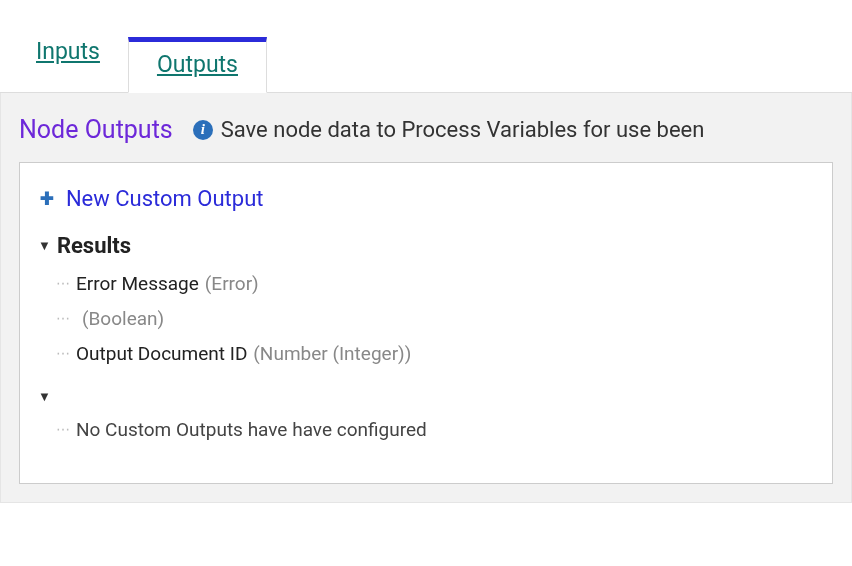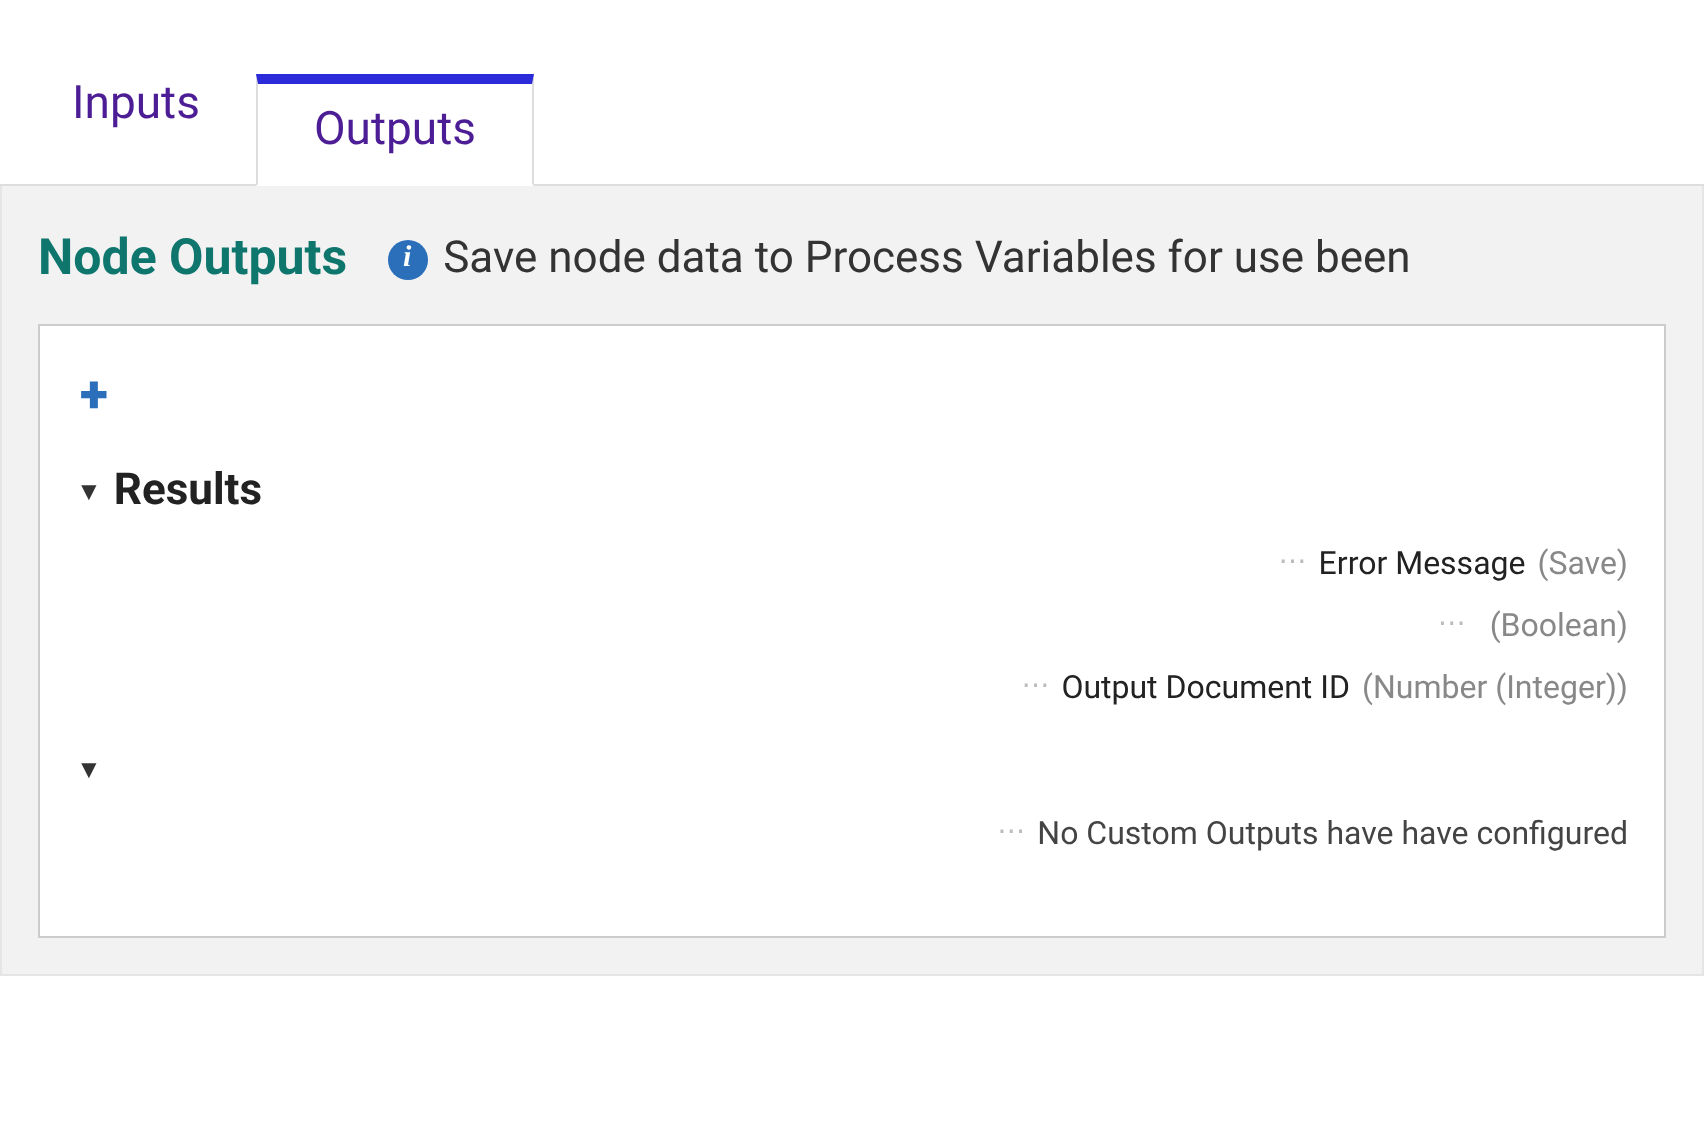--- a/index.html
+++ b/index.html
@@ -18,23 +18,24 @@
     }
     .tabs {
       display: flex;
       border-bottom: 1px solid #ddd;
       padding-left: 8px;
       padding-top: 24px;
     }
     .tab {
       padding: 14px 28px;
       cursor: pointer;
-      color: #4c1d95;
+      color: #0f766e;
       font-size: 23px;
       position: relative;
+      text-decoration: underline;
     }
     .tab.active {
       border-top: 5px solid #2b2bd9;
       border-left: 1px solid #ddd;
       border-right: 1px solid #ddd;
       border-bottom: 1px solid #fff;
       margin-bottom: -1px;
       padding-top: 9px;
       margin-top: 13px;
     }
@@ -45,23 +46,23 @@
       margin-top: 0;
       padding: 0;
     }
     .panel-header {
       display: flex;
       align-items: center;
       padding: 22px 18px 18px 18px;
       gap: 20px;
     }
     .panel-title {
-      font-weight: 700;
+      font-weight: 400;
       font-size: 25px;
-      color: #0f766e;
+      color: #6d28d9;
     }
     .info-block {
       display: flex;
       align-items: center;
       gap: 8px;
       color: #333;
       font-size: 22px;
       white-space: nowrap;
     }
     .info-icon {
@@ -114,23 +115,22 @@
       margin-bottom: 8px;
     }
     .caret {
       font-size: 13px;
       color: #333;
     }
     .tree-item {
       display: flex;
       align-items: baseline;
       padding: 6px 0 6px 12px;
-      font-size: 16px;
-      position: relative;
-      justify-content: flex-end;
+      font-size: 19px;
+      position: relative;
     }
     .tree-branch {
       color: #bbb;
       font-size: 14px;
       margin-right: 8px;
       position: relative;
       top: -2px;
       width: 12px;
       display: inline-block;
     }
@@ -169,32 +169,33 @@
     <div class="panel-title">Node Outputs</div>
     <div class="info-block">
       <span class="info-icon">i</span>
       <span>Save node data to Process Variables for use been</span>
     </div>
   </div>
 
   <div class="content-box">
     <div class="new-custom">
       <span class="plus-icon">+</span>
+      <span>New Custom Output</span>
     </div>
 
     <div class="tree-section">
       <div class="tree-heading">
         <span class="caret">▼</span>
         <span>Results</span>
       </div>
       <div class="tree-items">
         <div class="tree-item">
           <span class="tree-branch"></span>
           <span class="item-label">Error Message</span>
-          <span class="item-type">(Save)</span>
+          <span class="item-type">(Error)</span>
         </div>
         <div class="tree-item">
           <span class="tree-branch"></span>
           <span class="item-type">(Boolean)</span>
         </div>
         <div class="tree-item">
           <span class="tree-branch last"></span>
           <span class="item-label">Output Document ID</span>
           <span class="item-type">(Number (Integer))</span>
         </div>

